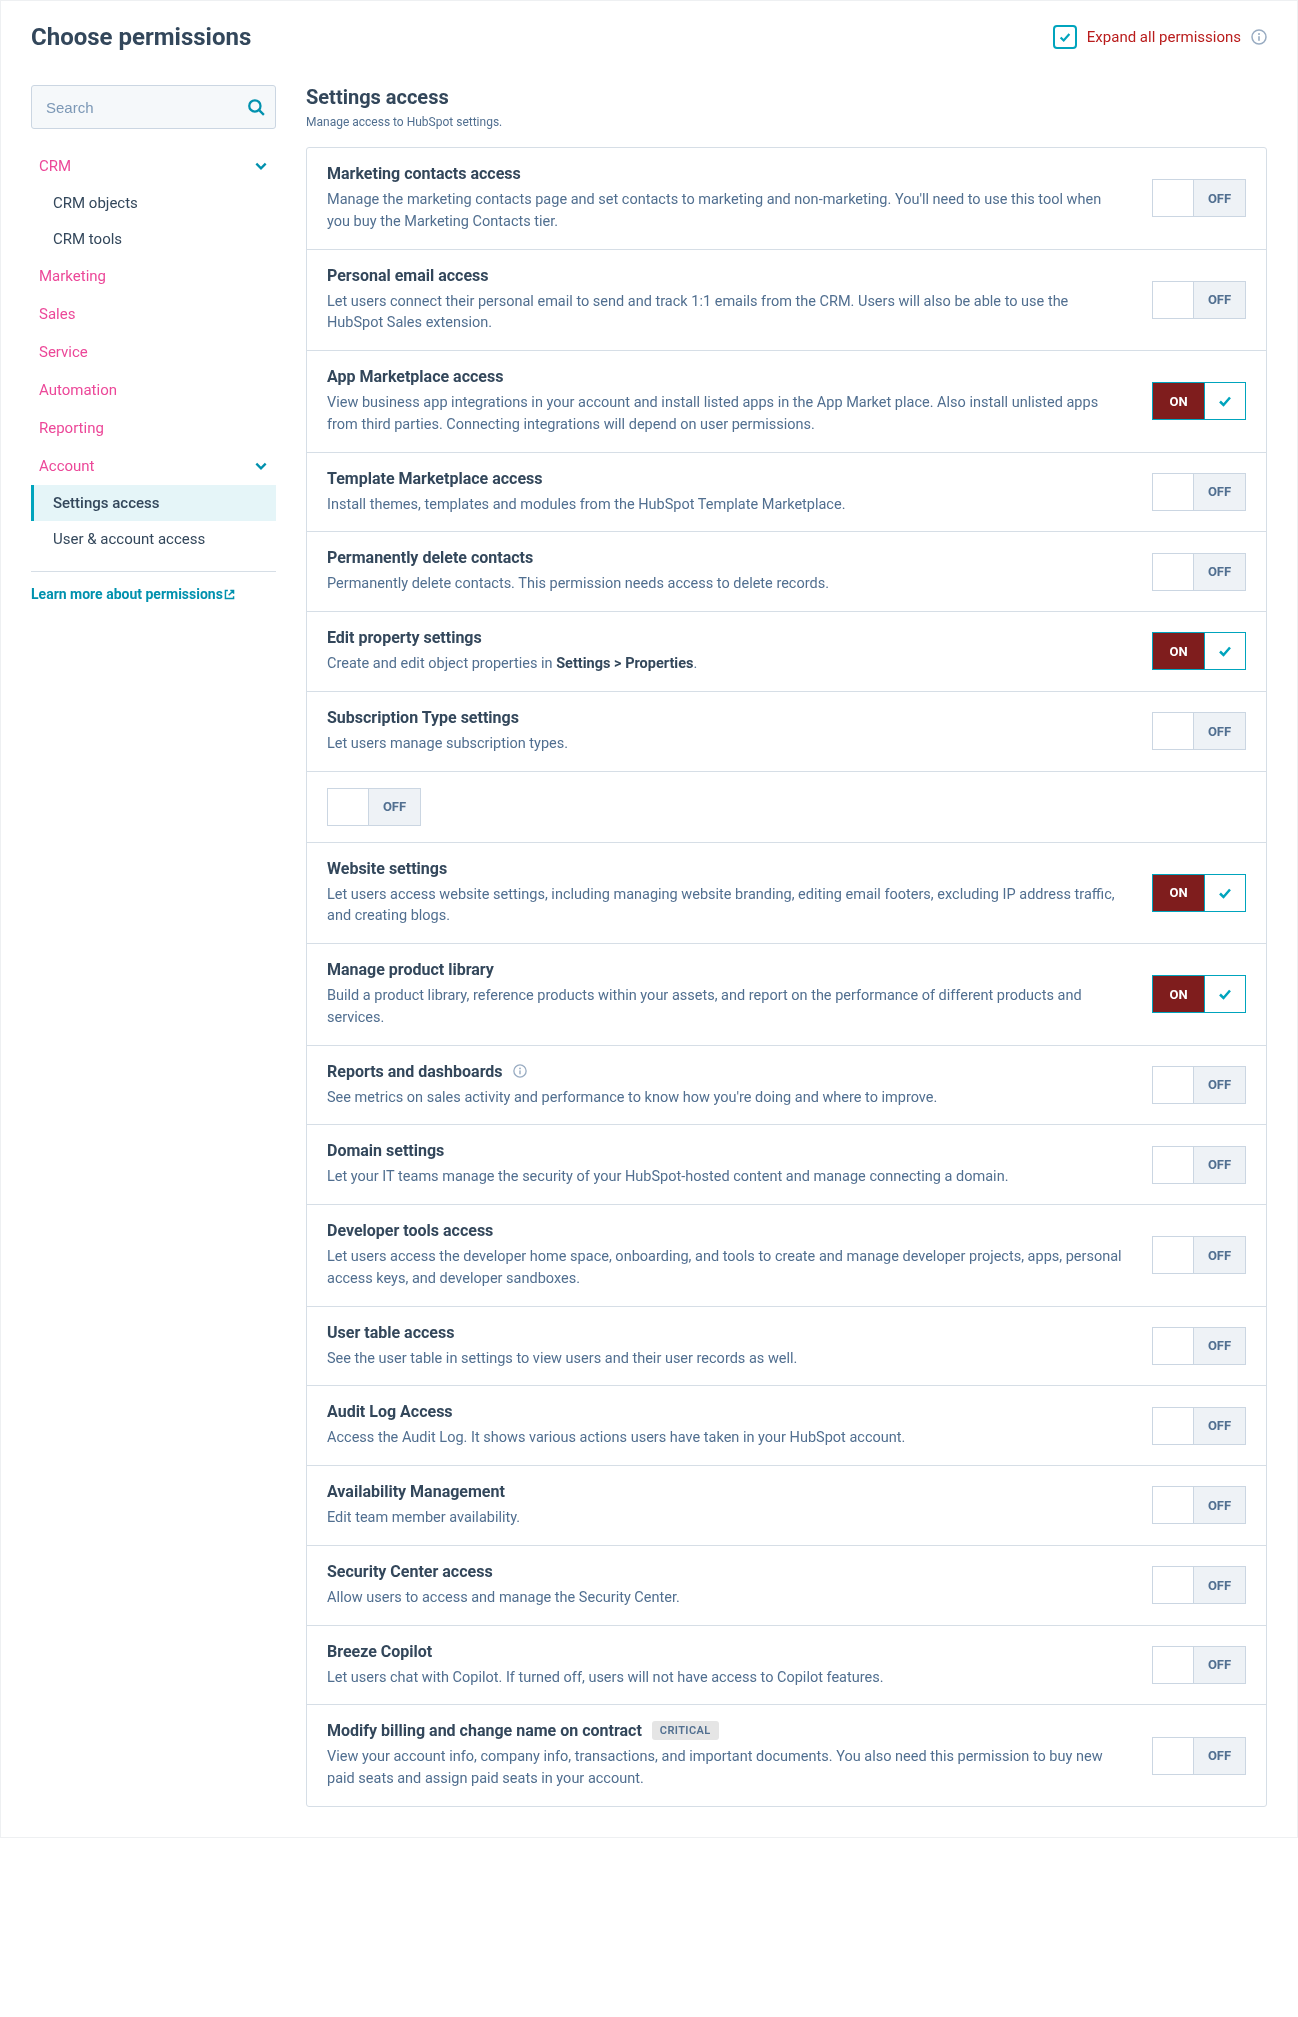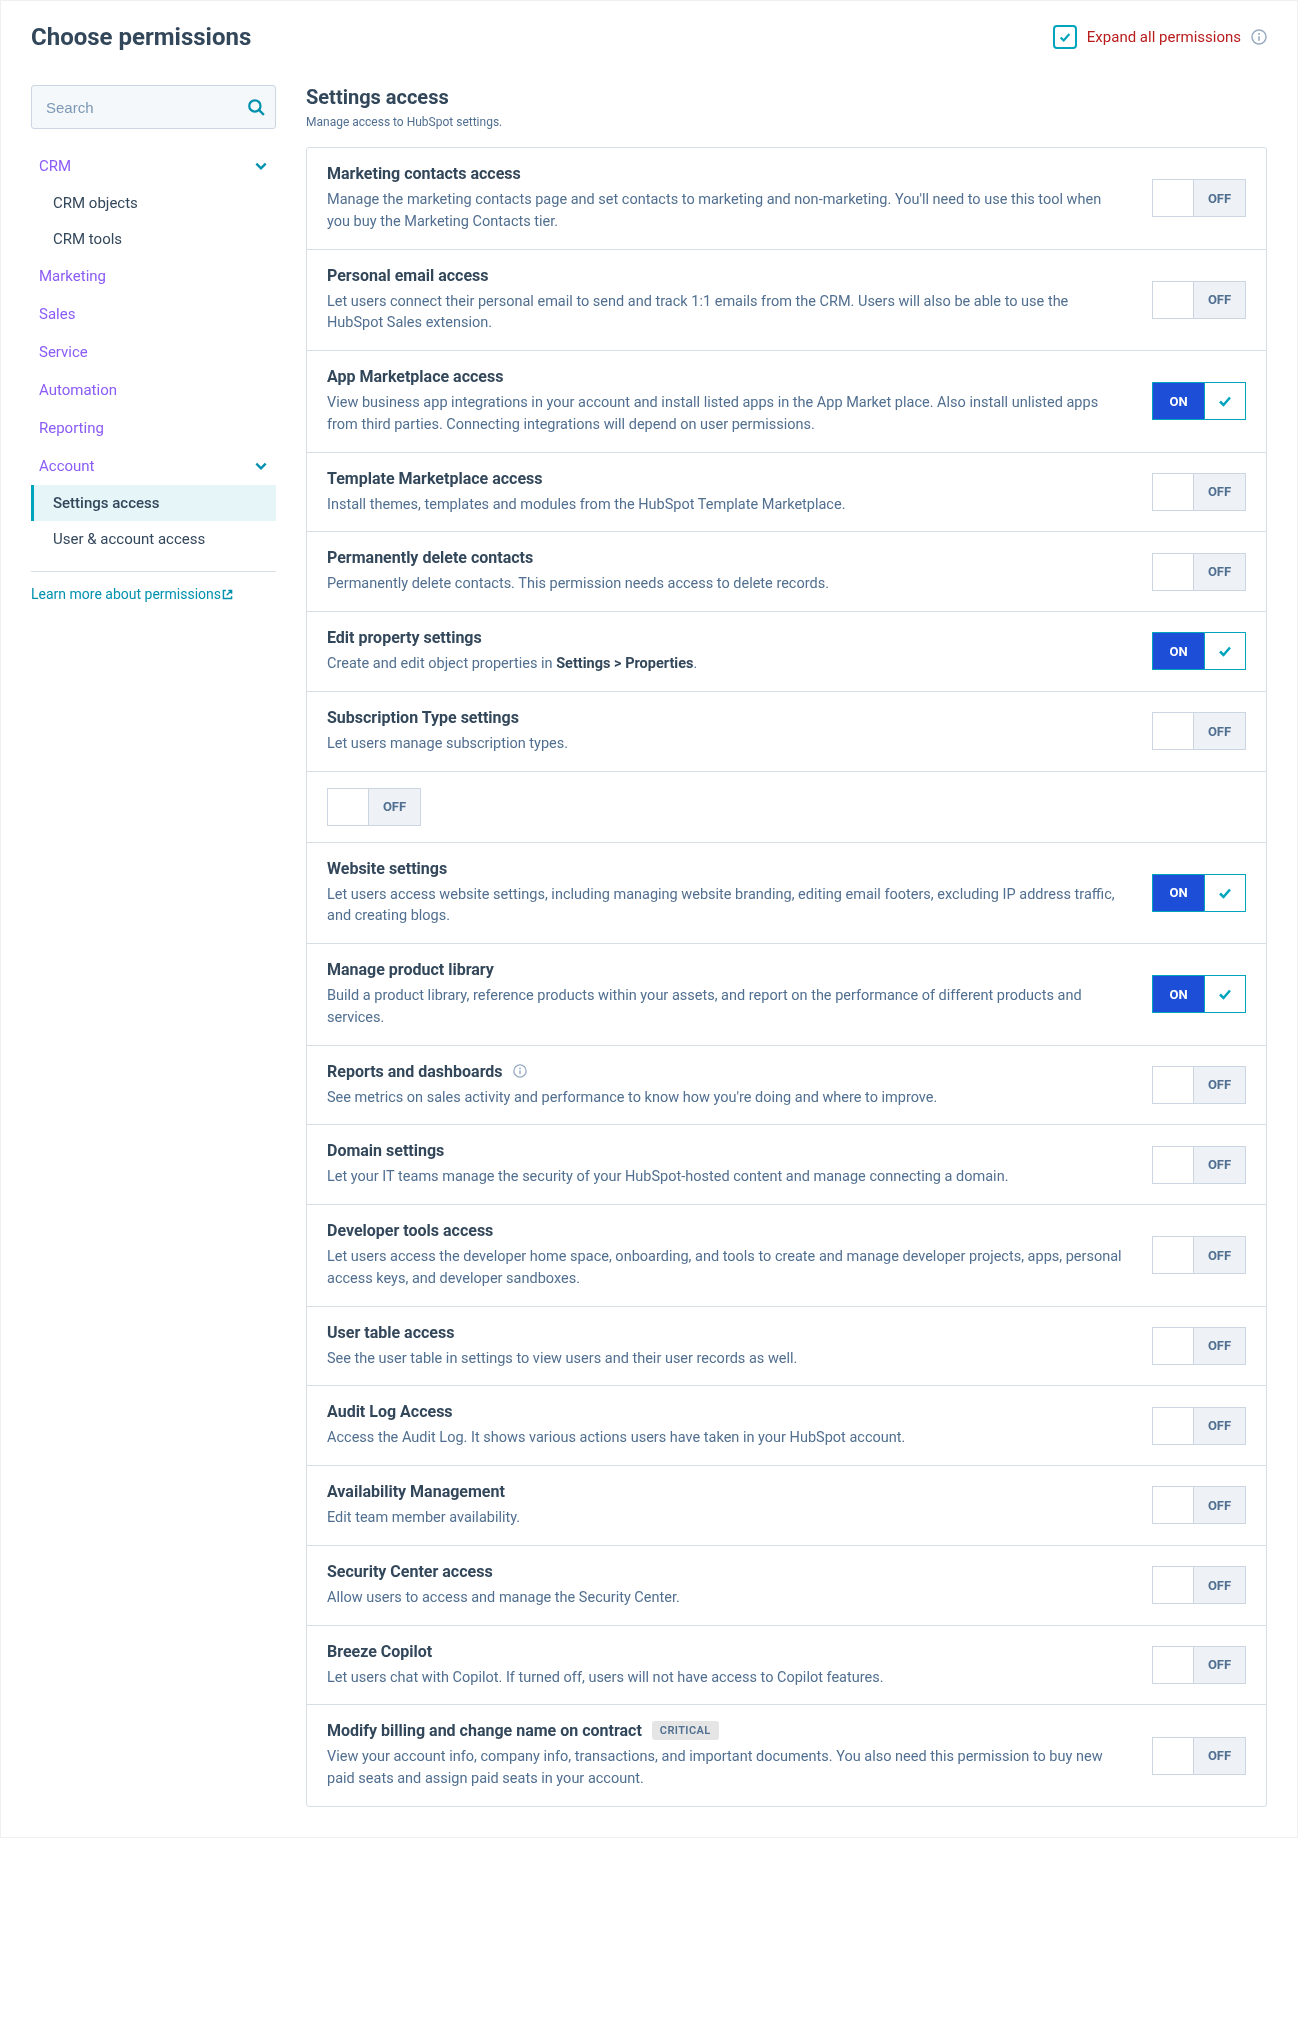--- a/index.html
+++ b/index.html
@@ -78,21 +78,21 @@
 .search-input::placeholder { color:#7c98b6; }
 .search-icon { color:#0091ae; width:18px; height:18px; }
 .nav {
   font-size: 15px;
 }
 .nav-item {
   padding: 10px 8px;
   display: flex;
   justify-content: space-between;
   align-items: center;
-  color: #8b5cf6;
+  color: #ec4899;
   cursor: pointer;
 }
 .nav-sub {
   padding: 9px 8px 9px 22px;
   color: #33475b;
   cursor: pointer;
   font-size: 15px;
 }
 .nav-sub.active {
   background: #e5f5f8;
@@ -105,21 +105,21 @@
   width:14px; height:14px;
 }
 .sidebar-divider {
   border: none;
   border-top: 1px solid #d6dee6;
   margin: 14px 0;
 }
 .learn-link {
   color:#0091ae;
   font-size:14px;
-  font-weight:400;
+  font-weight:700;
   display:flex;
   align-items:center;
   cursor:pointer;
 }
 .main {
   flex: 1;
 }
 .section-title {
   font-size: 20px;
   font-weight: 700;
@@ -190,21 +190,21 @@
   font-weight: 700;
   color:#516f90;
   background:#eef2f6;
   border-left: 1px solid #cbd6e2;
 }
 .toggle.on {
   border-color: #00a4bd;
 }
 .toggle.on .label {
   order: -1;
-  background:#1d4ed8;
+  background:#7f1d1d;
   color:#fff;
   border-left:none;
   border-right:1px solid #00a4bd;
 }
 .toggle.on .blank {
   display:flex;
   align-items:center;
   justify-content:center;
   color:#00a4bd;
 }

